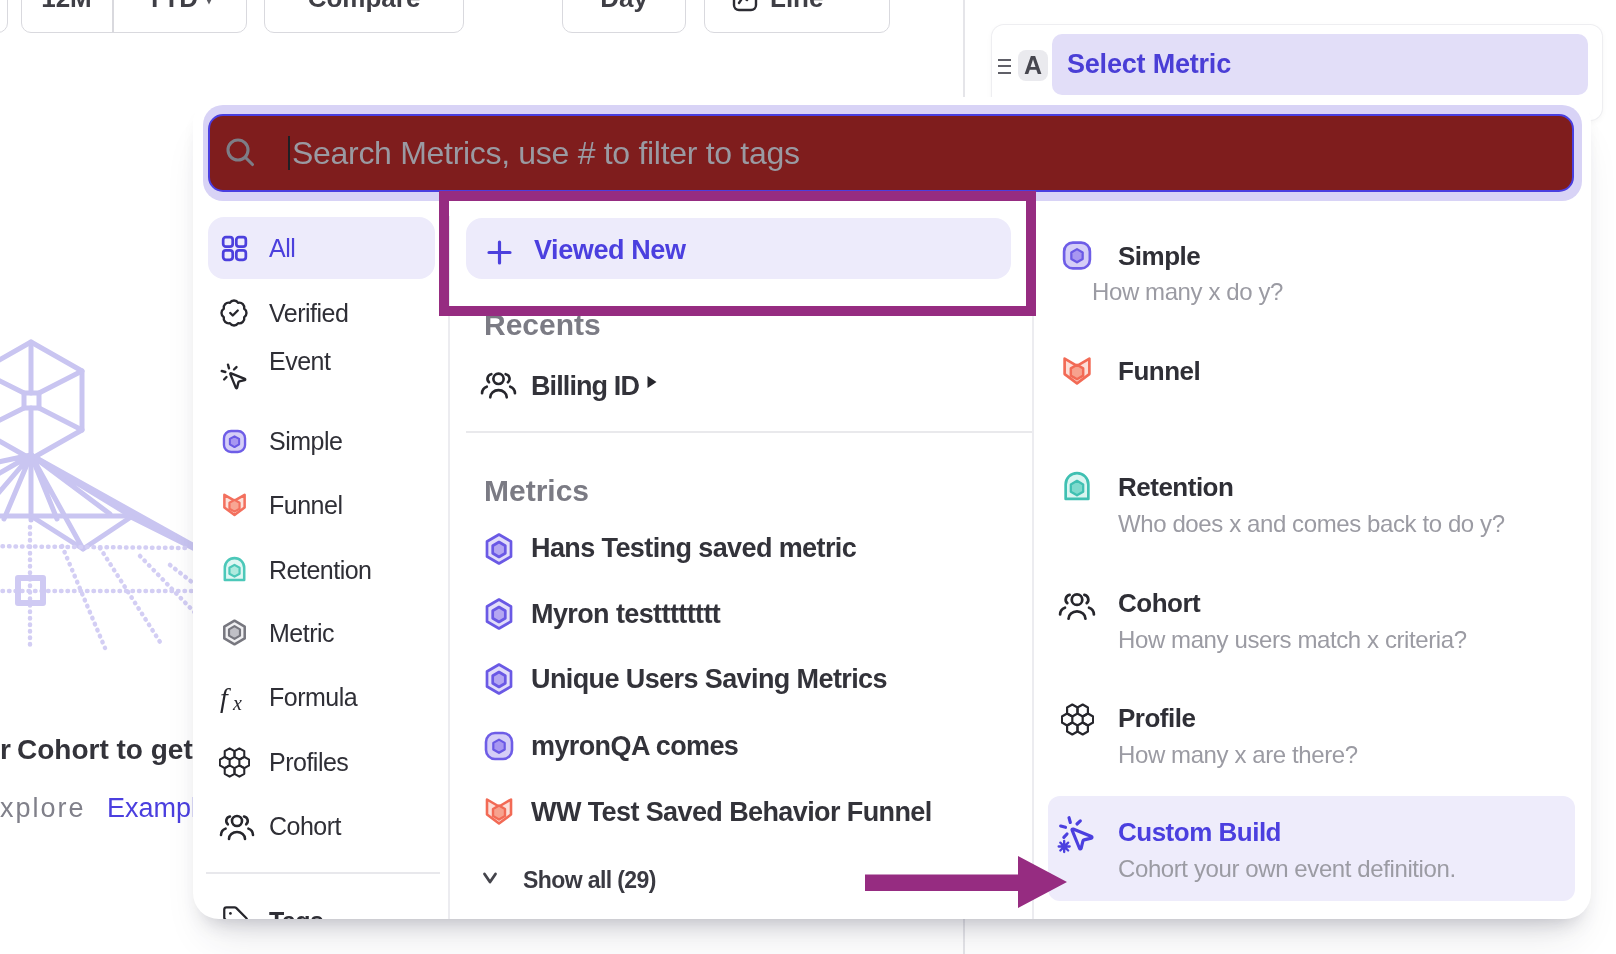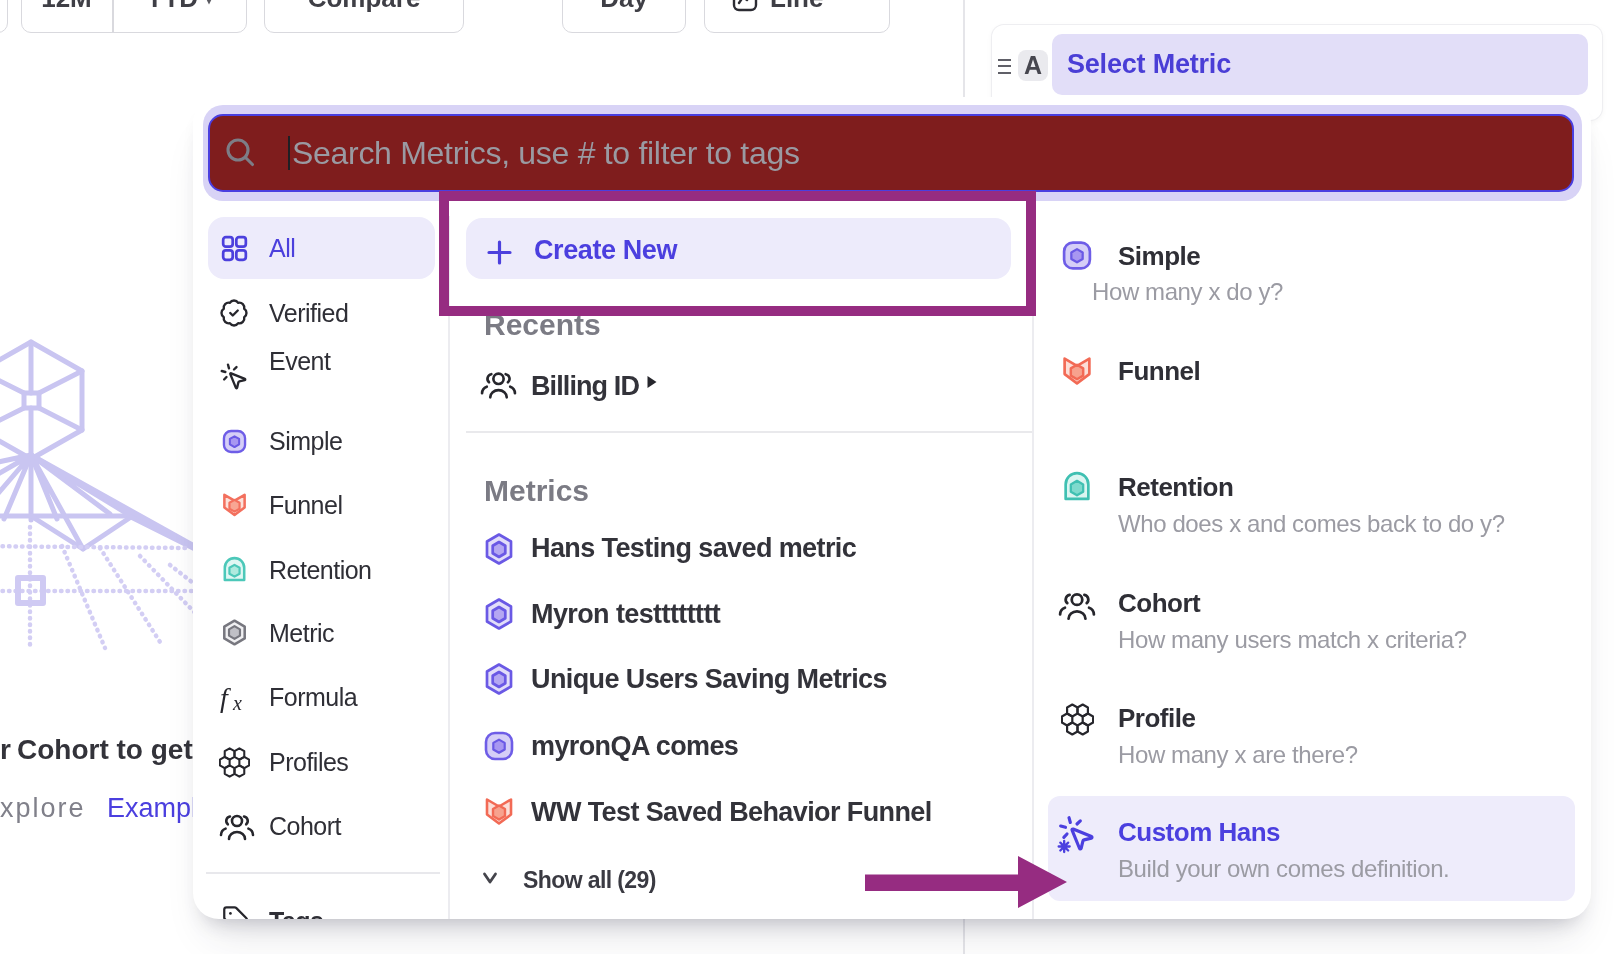--- a/index.html
+++ b/index.html
@@ -175,21 +175,21 @@
     <svg class="abs" style="left:29px; top:808px;" width="27" height="27" viewBox="0 0 24 24" fill="none" stroke="#26262c" stroke-width="2" stroke-linejoin="round">
         <path d="M12.586 2.586A2 2 0 0 0 11.172 2H4a2 2 0 0 0-2 2v7.172a2 2 0 0 0 .586 1.414l8.704 8.704a2.426 2.426 0 0 0 3.42 0l6.58-6.58a2.426 2.426 0 0 0 0-3.42z"></path>
         <circle cx="7.5" cy="7.5" r="1.2" fill="#26262c" stroke="none"></circle>
       </svg>
     <div class="sbtext" style="left:76px; top:812px; font-weight:700;">Tags</div>
 
     <div class="abs" style="left:273px; top:120.5px; width:545px; height:61px; background:#edebfb; border-radius:16px; display:flex; align-items:center;">
       <svg width="27" height="27" viewBox="0 0 27 27" style="margin-left:20px; margin-top:8px;" fill="none" stroke="#4c40dd" stroke-width="3.2" stroke-linecap="round">
           <path d="M13.5,3 V24 M3,13.5 H24"></path>
         </svg>
-      <div style="margin-left:21px; margin-top:4px; font-size:27px; font-weight:700; letter-spacing:-0.4px; color:#4b3fdf;">Create New</div>
+      <div style="margin-left:21px; margin-top:4px; font-size:27px; font-weight:700; letter-spacing:-0.4px; color:#4b3fdf;">Viewed New</div>
     </div>
 
     <div class="lbl" style="left:291px; top:213px;">Recents</div>
 
     <svg class="abs" style="left:287px; top:273px;" width="37" height="30" viewBox="0 0 36 28" fill="none" stroke="#26262c" stroke-width="2.6" stroke-linecap="round">
       <circle cx="18" cy="8" r="5"></circle>
       <path d="M10,26 a8 7 0 0 1 16 0"></path>
       <path d="M11,3.5 a4.5 4.5 0 0 0 -2.2 7.8"></path>
       <path d="M2,22 a7 7 0 0 1 4.6-6.4"></path>
       <path d="M25,3.5 a4.5 4.5 0 0 1 2.2 7.8"></path>
@@ -284,22 +284,22 @@
     <div class="rsub" style="left:925px; top:646px;">How many x are there?</div>
 
     <svg class="abs" style="left:864px; top:717px;" width="40" height="40" viewBox="0 0 24 24" fill="none" stroke="#4b3fdf" stroke-width="1.9" stroke-linecap="round" stroke-linejoin="round">
       <path d="M14 4.1 12 6"></path>
         <path d="m5.1 8-2.9-.8"></path>
         <path d="m6 12-1.9 2"></path>
         <path d="M7.2 2.2 8 5.1"></path>
       <path d="M9.037 9.69a.498.498 0 0 1 .653-.653l11 4.5a.5.5 0 0 1-.074.949l-4.349 1.041a1 1 0 0 0-.74.739l-1.04 4.35a.5.5 0 0 1-.95.074z"></path>
       <path d="M4.3 16.2 l0 6.6 M1 19.5 l6.6 0 M2 17.2 l4.7 4.7 M6.7 17.2 l-4.7 4.7" stroke-width="1.4"></path>
     </svg>
-    <div class="rtitle" style="left:925px; top:722px; color:#4b3fdf;">Custom Hans</div>
-    <div class="rsub" style="left:925px; top:760px;">Build your own comes definition.</div>
+    <div class="rtitle" style="left:925px; top:722px; color:#4b3fdf;">Custom Build</div>
+    <div class="rsub" style="left:925px; top:760px;">Cohort your own event definition.</div>
   </div>
 
   <div class="abs" style="left:439px; top:191px; width:597px; height:125px; border:10px solid #962c81;"></div>
   <svg class="abs" style="left:865px; top:854px;" width="205" height="58" viewBox="0 0 205 58">
       <path d="M0,20.5 L153,20.5 L153,2 L202,28 L153,54 L153,37 L0,37 Z" fill="#962c81"></path>
     </svg>
 
 </div>
 
 </body></html>

